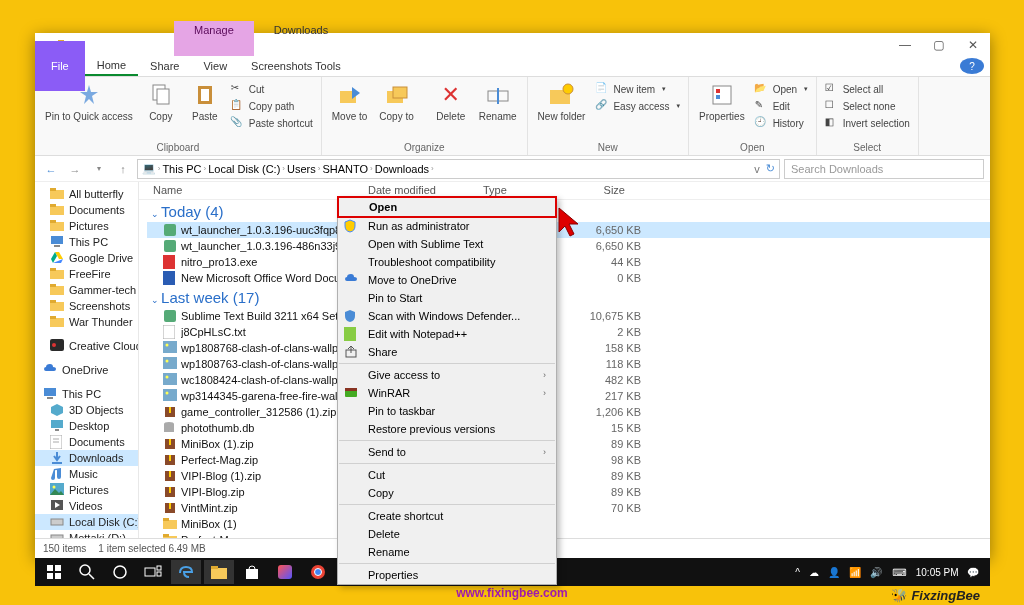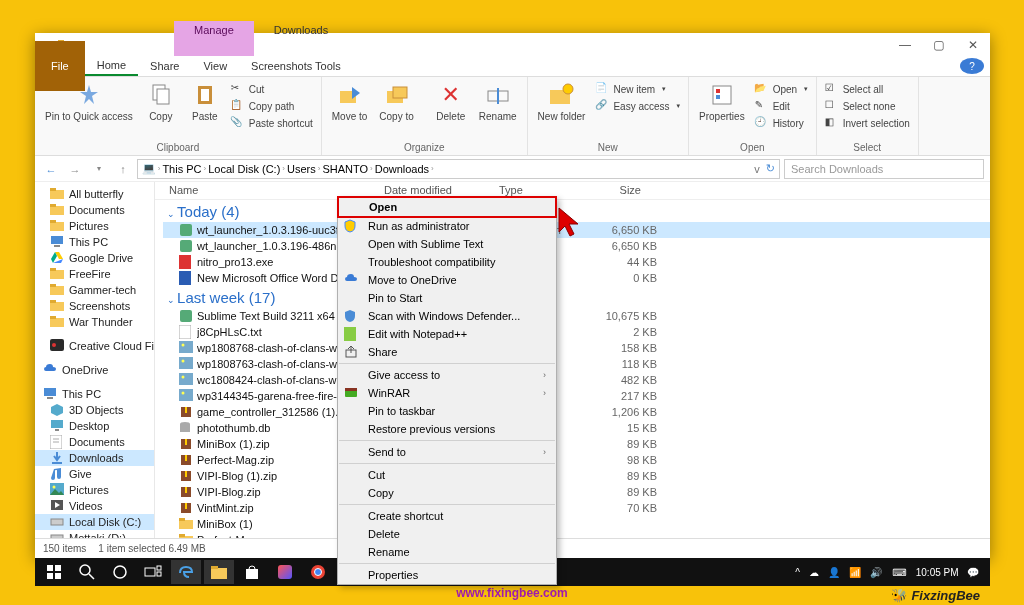--- a/index.html
+++ b/index.html
@@ -8,41 +8,41 @@
 .titlebar{height:23px;background:#fff;display:flex;align-items:stretch;font-size:11px}
 .qat{display:flex;align-items:center;padding:0 4px;gap:3px}
 .qat-icon{width:15px;height:15px;display:inline-flex;align-items:center;justify-content:center}
 .tabtabs{display:flex;align-items:flex-end;margin-left:80px}
 .tabtitle{padding:3px 20px 20px;font-size:11px;color:#333}
 .tabtitle.active{background:#e5a5e5;color:#5a0a5a}
 .winctrls{margin-left:auto;display:flex}
 .winctrl{width:34px;display:flex;align-items:center;justify-content:center;color:#555;font-size:12px}
 .ribbon-tabs{height:21px;display:flex;align-items:center;border-bottom:1px solid #ddd;font-size:11px}
 .rtab{padding:3px 12px;color:#333}
-.rtab.file{background:#a16207;color:#fff;padding:19px 16px}
+.rtab.file{background:#8b5cf6;color:#fff;padding:19px 16px}
 .rtab.active{border-bottom:2px solid #0a8a2f}
 .rtab.help{margin-left:auto;width:24px;height:16px;border-radius:50%;background:#3a7bd5;color:#fff;display:flex;align-items:center;justify-content:center;font-size:10px;margin-right:6px}
 .ribbon{height:79px;background:#f9f9f9;border-bottom:1px solid #ddd;display:flex;font-size:10px;color:#444}
 .rgroup{border-right:1px solid #e3e3e3;padding:2px 6px 0;display:flex;flex-direction:column}
 .rgroup-body{display:flex;flex:1;align-items:flex-start;gap:4px}
 .rgroup-label{text-align:center;font-size:10px;color:#666;padding-bottom:2px}
 .rbtn-big{display:flex;flex-direction:column;align-items:center;justify-content:flex-start;padding:2px 4px;gap:2px;min-width:40px}
 .rbtn-big .ricon{width:28px;height:28px;display:flex;align-items:center;justify-content:center}
 .rbtn-big span{font-size:10px;line-height:1.1;text-align:center}
 .rbtn-sm{display:flex;align-items:center;gap:4px;padding:1px 2px;font-size:10px}
 .rbtn-sm .ricon{width:14px;height:14px}
 .rcol{display:flex;flex-direction:column;gap:1px;padding-top:2px}
 .addressbar{height:26px;display:flex;align-items:center;padding:0 6px;gap:4px;border-bottom:1px solid #eee}
 .navbtn{width:20px;height:20px;display:flex;align-items:center;justify-content:center;color:#888;font-size:11px}
 .navbtn.active{color:#4a8cd6}
 .breadcrumb{flex:1;height:20px;border:1px solid #ccc;display:flex;align-items:center;font-size:11px;padding:0 4px;gap:2px;background:#fff}
 .breadcrumb .sep{color:#999;font-size:8px}
 .searchbox{width:200px;height:20px;border:1px solid #ccc;display:flex;align-items:center;font-size:11px;color:#999;padding:0 6px;background:#fff}
 .body{display:flex;height:356px}
-.sidebar{width:120px;border-right:1px solid #e8e8e8;overflow:hidden;font-size:11px;padding-top:4px}
+.sidebar{width:104px;border-right:1px solid #e8e8e8;overflow:hidden;font-size:11px;padding-top:4px}
 .sitem{display:flex;align-items:center;gap:5px;padding:1px 4px 1px 15px;color:#222;white-space:nowrap}
 .sitem.sel{background:#cce8ff}
 .sitem .sicon{width:14px;height:14px;flex-shrink:0}
 .sspacer{height:8px}
 .content{flex:1;display:flex;flex-direction:column;font-size:11px;position:relative}
 .colheads{display:flex;padding:2px 0 3px 10px;color:#555;border-bottom:1px solid #eee}
 .colh{padding:0 4px}
 .c-name{width:215px}
 .c-date{width:115px}
 .c-type{width:80px}
@@ -447,21 +447,21 @@
             </svg>
           </span>
           <span>Downloads</span>
         </div>
         <div class="sitem ">
           <span class="sicon">
             <svg width="12" height="14">
               <path d="M4 2 L11 1 L11 10 Q11 12 9 12 Q7 12 7 10 L7 3 L5 3.3 L5 11 Q5 13 3 13 Q1 13 1 11" fill="#4a8cd6"></path>
             </svg>
           </span>
-          <span>Give</span>
+          <span>Music</span>
         </div>
         <div class="sitem ">
           <span class="sicon">
             <svg width="14" height="12">
               <rect width="14" height="12" fill="#5ac"></rect>
               <circle cx="4" cy="4" r="1.5" fill="#ff5"></circle>
               <path d="M0 12 L5 6 L9 10 L11 8 L14 12 Z" fill="#385"></path>
             </svg>
           </span>
           <span>Pictures</span>

